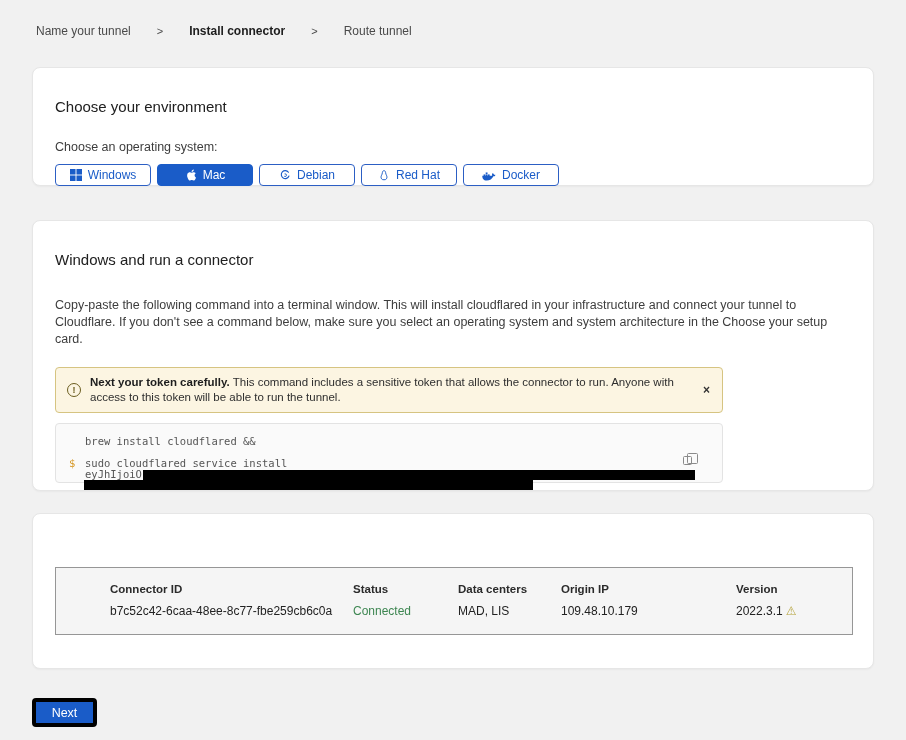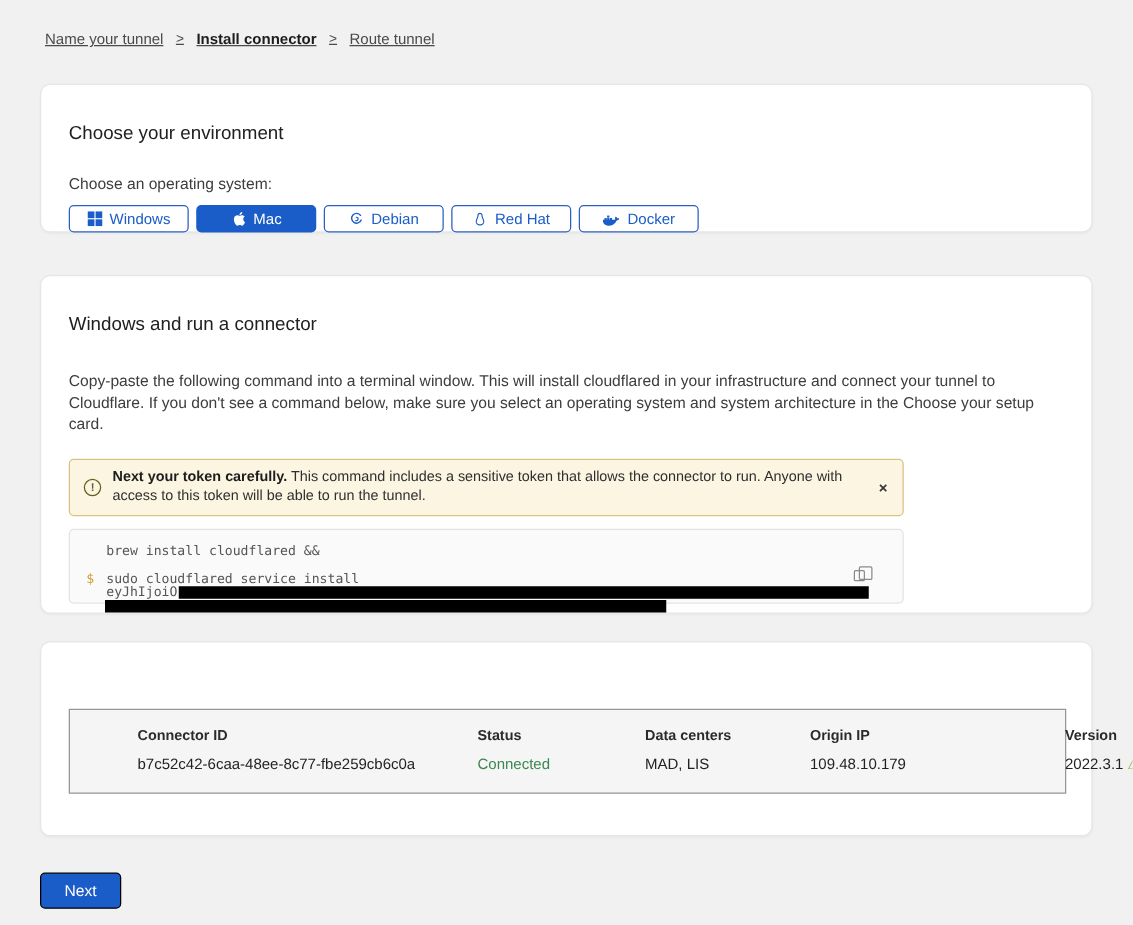--- a/index.html
+++ b/index.html
@@ -12,22 +12,21 @@
   }
   .page { width:906px; height:740px; position:relative; }
 
   
   .breadcrumb {
     padding:24px 16px 0 36px;
     font-size:12px;
     color:#4a4a4a;
     display:flex;
     align-items:center;
-    gap:10px;
-    text-decoration:underline;
+    gap:26px;
   }
   .crumb { cursor:default; }
   .crumb.active { font-weight:bold; color:#1d1d1d; }
   .crumb-sep { color:#4a4a4a; font-size:11px; }
 
   
   .card {
     background:#ffffff;
     border:1px solid #e6e6e6;
     border-radius:8px;
@@ -137,32 +136,32 @@
 
   
   .card-connectors { margin-top:22px; padding:30px 22px 17px 22px; height:156px; }
   .conn-table {
     margin-top:23px;
     width:798px; height:68px;
     border:1px solid #969696;
     background:#f5f5f5;
     padding:15px 0 0 54px;
   }
-  .conn-row { display:grid; grid-template-columns:243px 105px 103px 175px auto;gap:29px; }
+  .conn-row { display:grid; grid-template-columns:243px 105px 103px 175px auto; }
   .conn-head { font-size:11.5px; font-weight:bold; color:#2b2b2b; }
   .conn-vals { margin-top:9px; font-size:12px; color:#222222; }
   .status-connected { color:#3d8651; }
   .warn-tri { color:#b5a33c; font-size:12px; margin-left:3px; }
 
   
   .next-btn {
     margin:29px 0 0 32px;
     width:65px; height:29px;
     background:#1a5cc8;
-    border:1px solid #000000;
+    border:4px solid #000000;
     border-radius:4px;
     color:#ffffff;
     font-size:12.5px;
     font-family:"Liberation Sans", sans-serif;
     cursor:pointer;
   }
 </style>
 </head>
 <body>
 

